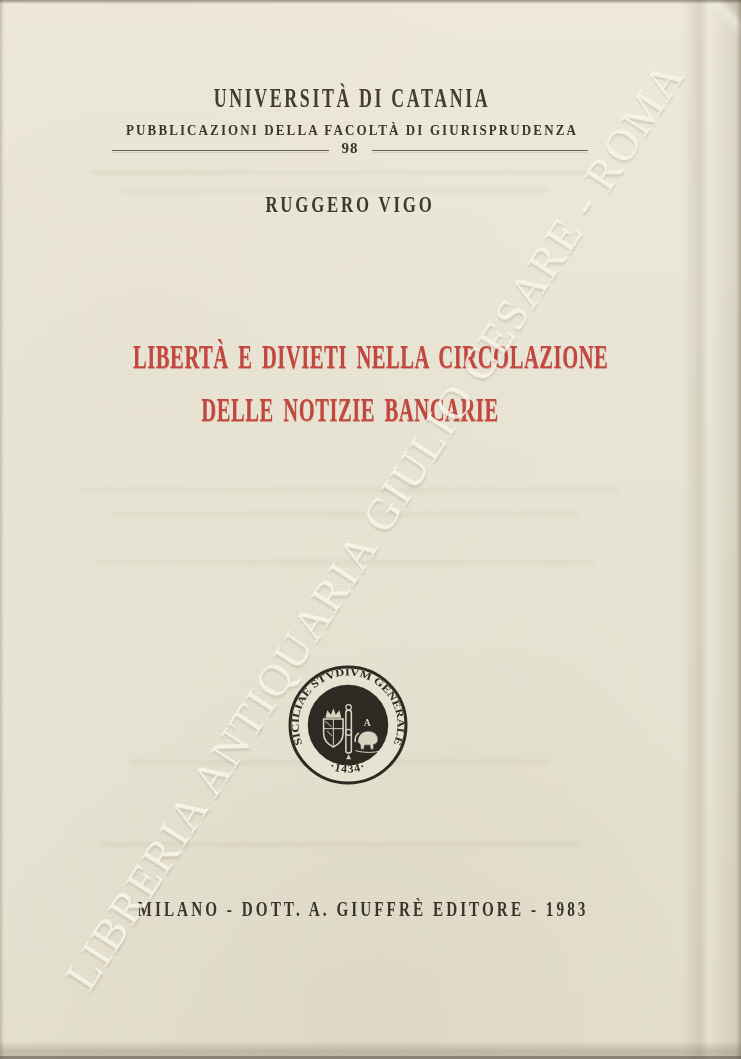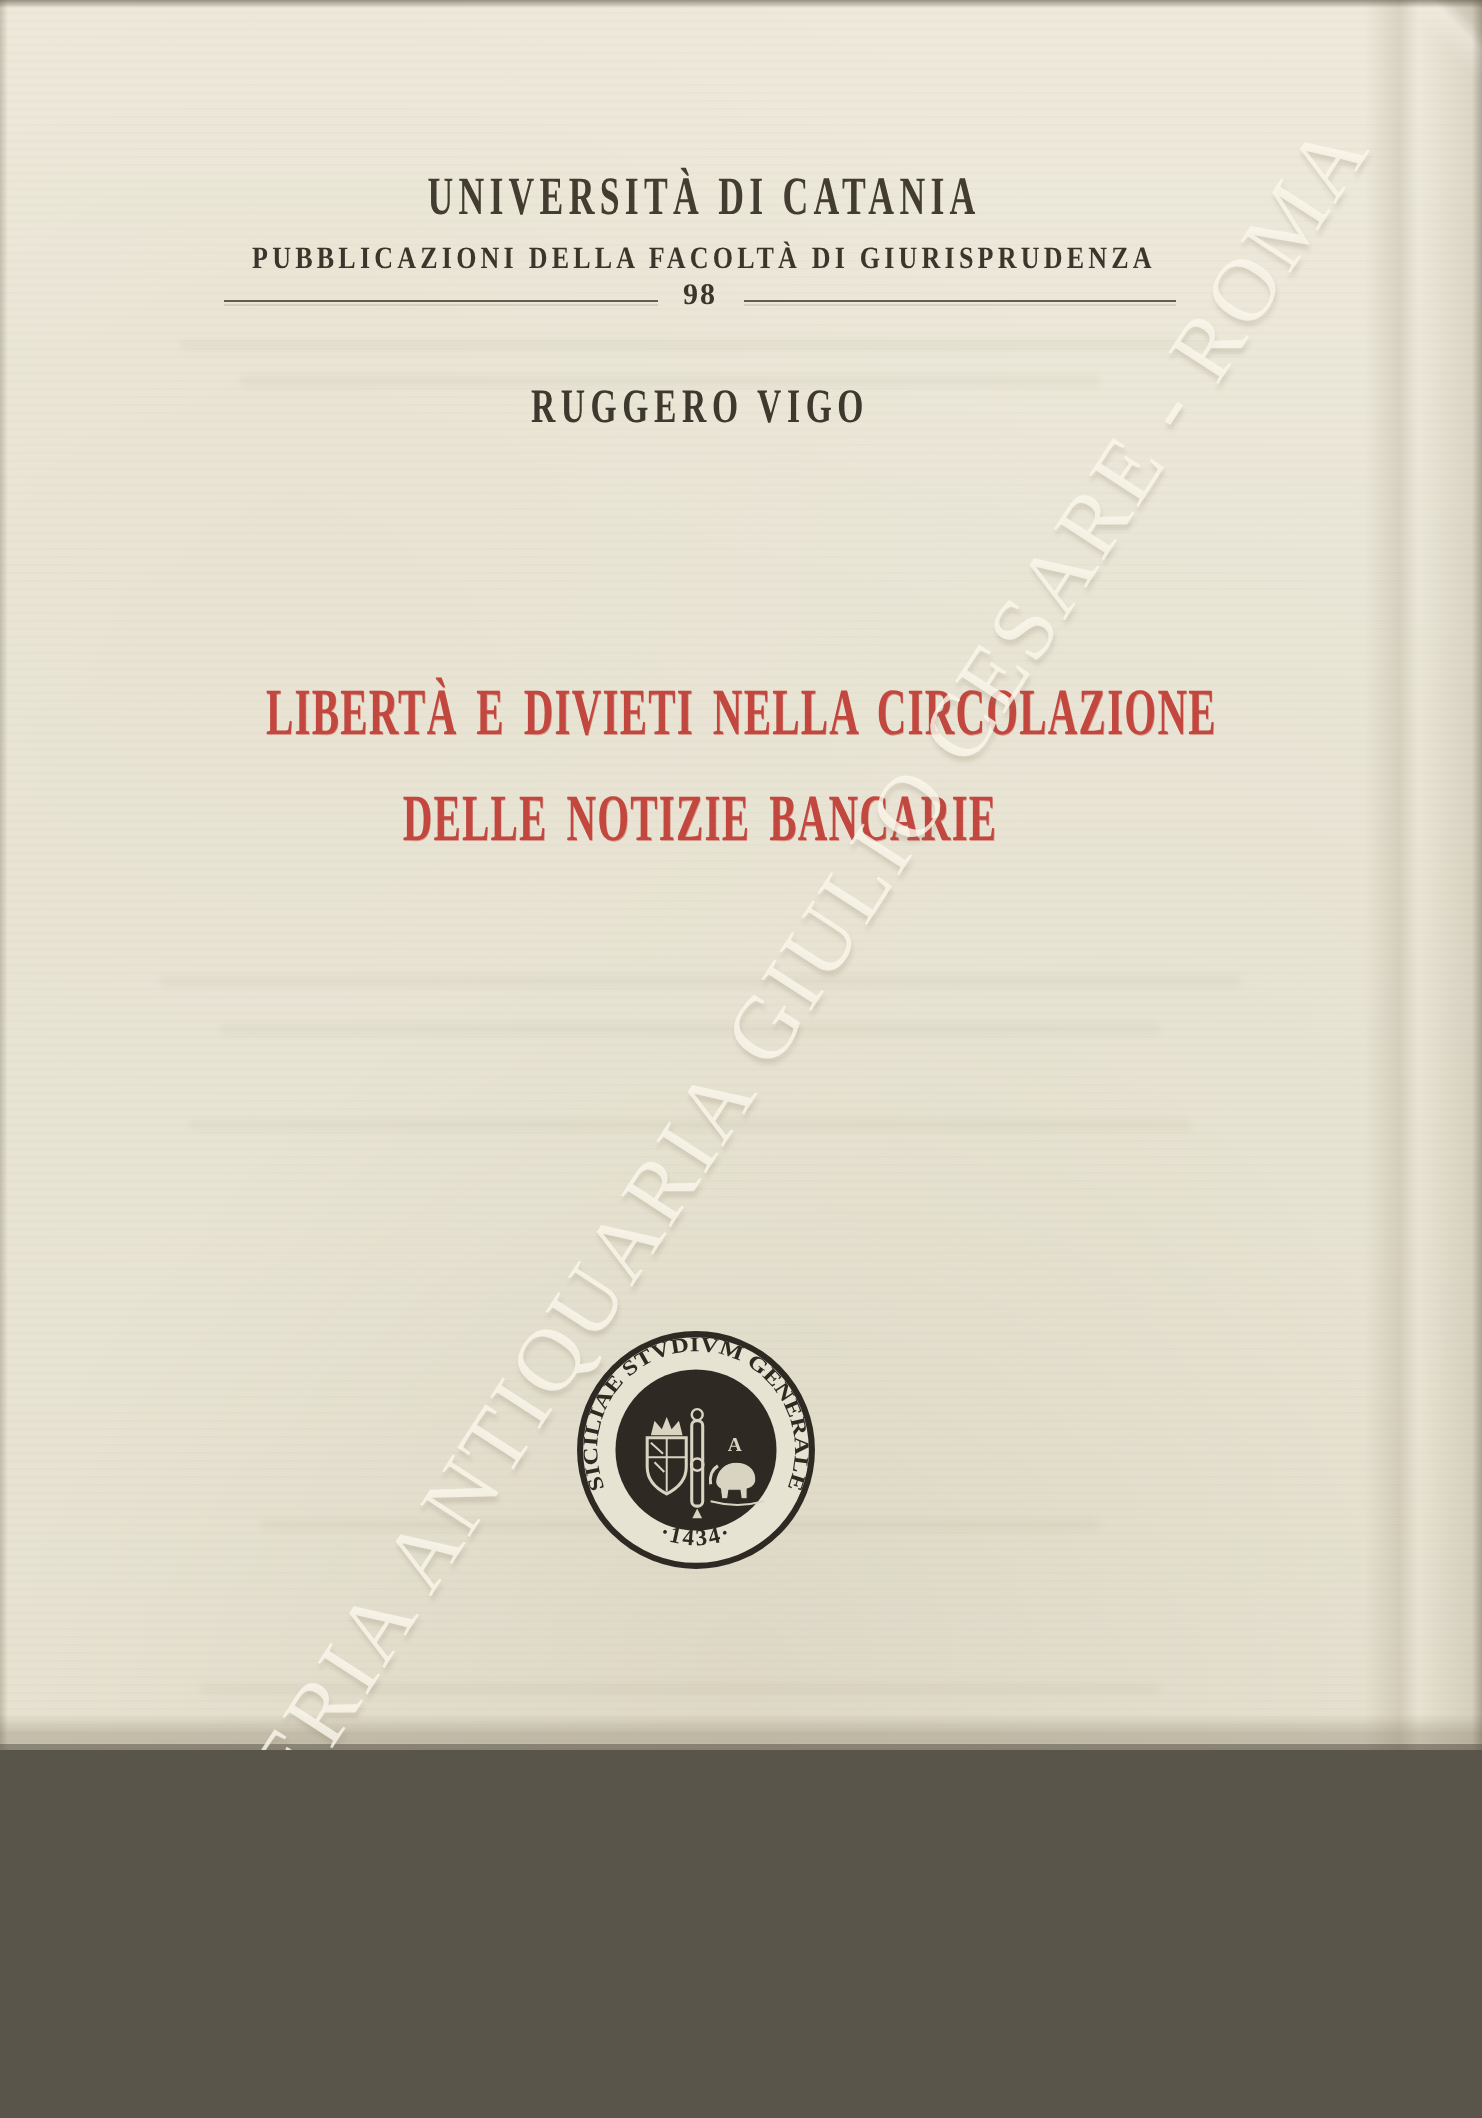--- a/index.html
+++ b/index.html
@@ -1,17 +1,17 @@
 <!DOCTYPE html>
 <html><head>
 <meta charset="utf-8">
 <style>
   html,body{margin:0;padding:0;background:#5a554a;}
   .photo{
-    position:relative;width:741px;height:875px;overflow:hidden;
+    position:relative;width:741px;height:1059px;overflow:hidden;
     font-family:"Liberation Serif", serif;
     background:
       radial-gradient(circle at 20% 30%, rgba(210,196,165,0.10), transparent 45%),
       radial-gradient(circle at 75% 65%, rgba(214,204,175,0.10), transparent 50%),
       radial-gradient(circle at 50% 95%, rgba(150,138,110,0.10), transparent 40%),
       repeating-linear-gradient(0deg, rgba(135,122,95,0.03) 0 1px, rgba(255,255,255,0.0) 1px 4px),
       linear-gradient(180deg,#eee9db 0%,#eae6d7 35%,#e8e4d4 70%,#e6e1d0 100%);
   }
   
   .edge-top{position:absolute;left:0;top:0;width:100%;height:4px;

